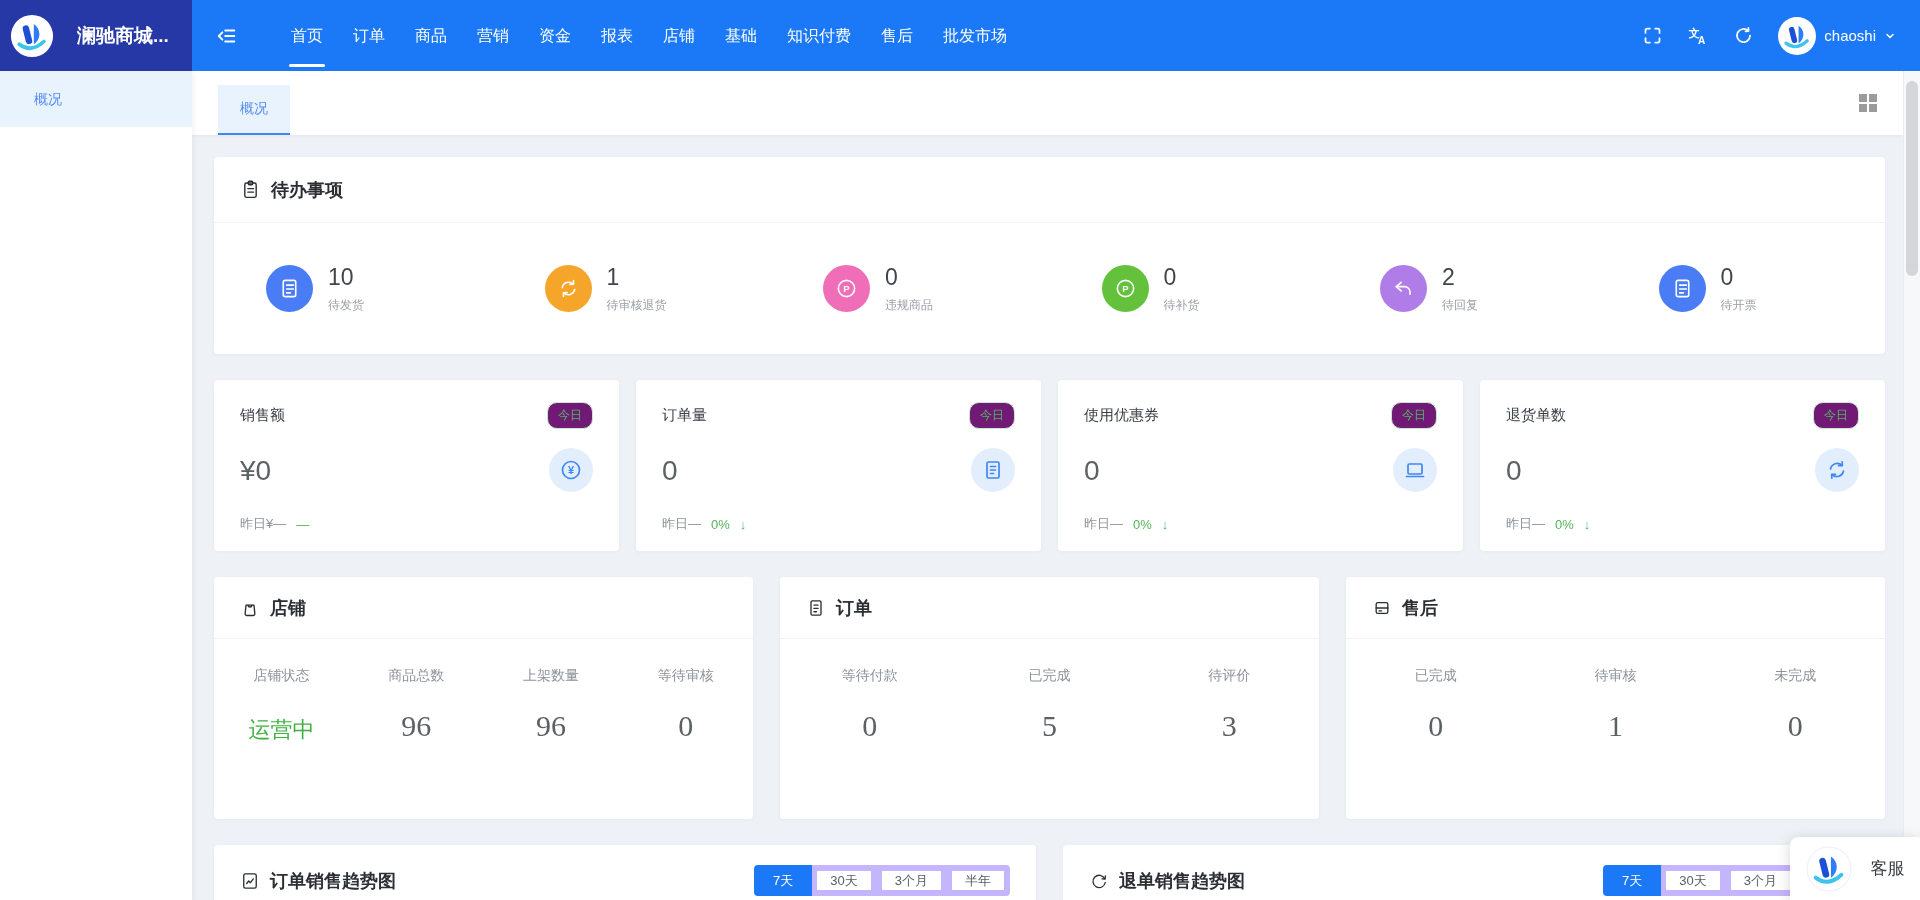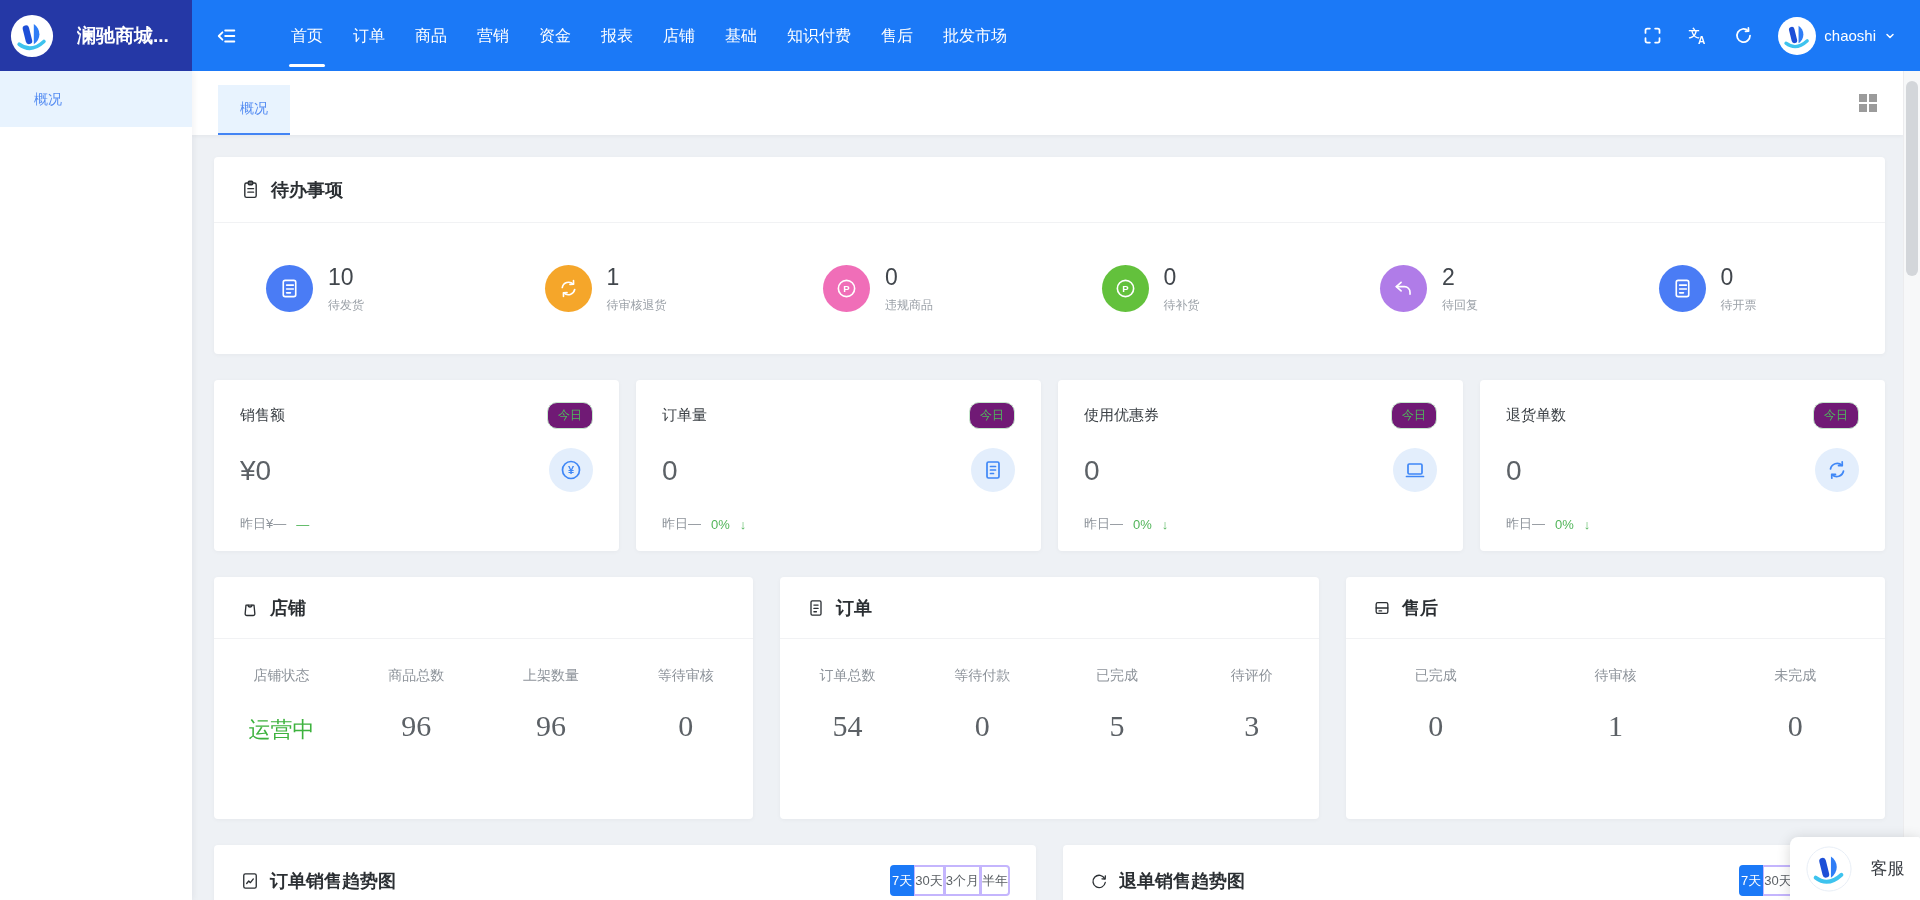--- a/index.html
+++ b/index.html
@@ -65,21 +65,21 @@
   .sum-col { flex:1; text-align:center;font-family:Liberation Serif, serif; }
   .sum-label { font-size:14px; color:#8d939a; }
   .sum-value { font-size:30px; color:#5c6166; margin-top:24px; }
   .sum-value.green-text { font-size:22px; color:#3db23e; margin-top:30px; }
 
   
   .charts-grid { display:grid; grid-template-columns:repeat(2,1fr); gap:27px; margin-top:26px; }
   .chart-card { height:180px; }
   .chart-header { display:flex; align-items:center; gap:10px; padding:20px 26px 0 26px; color:#2b2f33; }
   .btn-group { margin-left:auto; display:flex; }
-  .pbtn { height:31px; padding:0 0; font-size:13px; border:2px solid #c4b5fd; background:#fff; color:#5c6166; cursor:pointer; margin-left:-1px; display:flex; align-items:center; }
+  .pbtn { height:31px; padding:0 13px; font-size:13px; border:6px solid #c4b5fd; background:#fff; color:#5c6166; cursor:pointer; margin-left:-1px; display:flex; align-items:center; }
   .pbtn:first-child { border-radius:4px 0 0 4px; margin-left:0; }
   .pbtn:last-child { border-radius:0 4px 4px 0; }
   .pbtn.active { background:#1b79f7; border-color:#1b79f7; color:#fff; z-index:1; }
 
   
   .support { position:absolute; right:0; bottom:0; width:130px; height:63px; background:#fff; border-radius:8px 2px 0 0; box-shadow:0 2px 14px rgba(0,0,0,.16); display:flex; align-items:center; justify-content:center; gap:19px; z-index:40; cursor:pointer; }
   .support-label { font-size:17px; color:#3b3f45; }
   .support .logo-mark { width:46px; height:46px; }
 
   
@@ -382,24 +382,20 @@
         <section class="card sum-card">
           <div class="sum-header">
             <svg width="20" height="20" viewBox="0 0 24 24" fill="none" stroke="#2b2f33" stroke-width="1.6" stroke-linecap="round">
               <rect x="6" y="3.5" width="12" height="17" rx="1.5"></rect>
                 <path d="M9.5 8.5 h5 M9.5 12.5 h5 M9.5 16.5 h3"></path>
             </svg>
             <span class="card-title">订单</span>
           </div>
           <div class="sum-body">
             <div class="sum-col">
-              <div class="sum-label">订单总数</div>
-              <div class="sum-value">54</div>
-            </div>
-            <div class="sum-col">
               <div class="sum-label">等待付款</div>
               <div class="sum-value">0</div>
             </div>
             <div class="sum-col">
               <div class="sum-label">已完成</div>
               <div class="sum-value">5</div>
             </div>
             <div class="sum-col">
               <div class="sum-label">待评价</div>
               <div class="sum-value">3</div>

